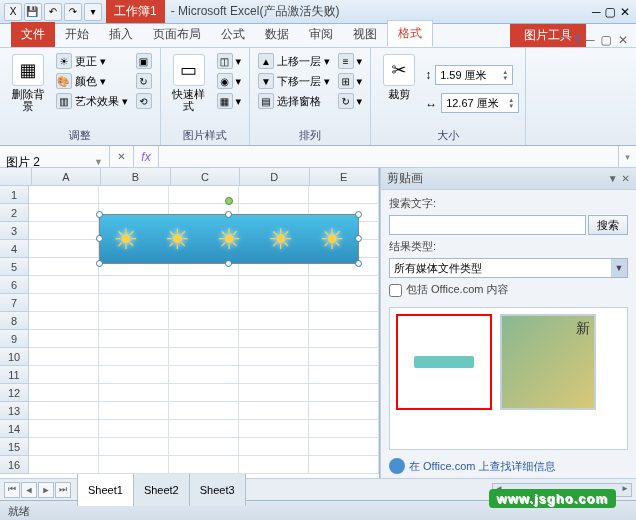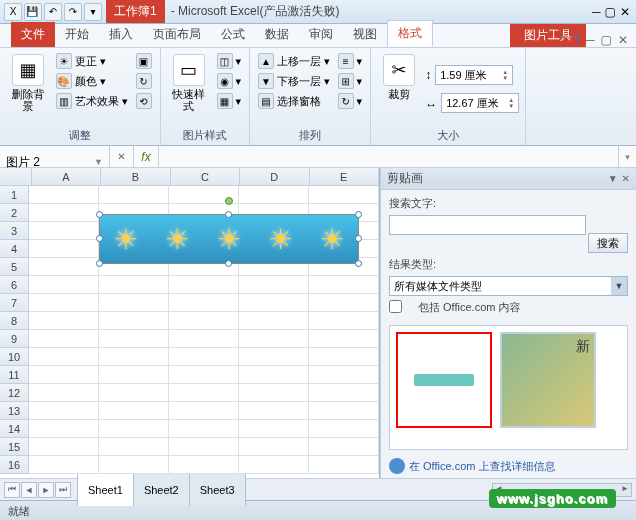--- a/index.html
+++ b/index.html
@@ -31,21 +31,21 @@
 .rb-item { display: flex; align-items: center; gap: 3px; font-size: 11px; padding: 1px 2px; white-space: nowrap; }
 .rb-item .ic { width: 16px; height: 16px; background: #e0e8f0; border: 1px solid #b0c0d0; border-radius: 2px; display: inline-flex; align-items: center; justify-content: center; font-size: 10px; }
 .size-box { display: flex; align-items: center; gap: 4px; }
 .size-input { width: 78px; height: 20px; border: 1px solid #a0b8d0; background: #fff; font-size: 11px; padding: 0 4px; display: flex; align-items: center; justify-content: space-between; }
 .size-input .spin { display: flex; flex-direction: column; font-size: 6px; line-height: 1; color: #666; }
 
 .namebox-row { height: 22px; display: flex; border-bottom: 1px solid #c0d0e0; background: #f8fafc; }
 .namebox { width: 110px; border-right: 1px solid #c0d0e0; display: flex; align-items: center; padding: 16px 6px; justify-content: space-between; font-size: 12px; }
 .namebox .dd { color: #888; font-size: 9px; }
 .fx-btn { width: 24px; border-right: 1px solid #c0d0e0; display: flex; align-items: center; justify-content: center; color: #666; font-size: 10px; }
-.fx-lbl { width: 24px; display: flex; align-items: center; justify-content: center; font-style: italic; color: #4d7c0f; }
+.fx-lbl { width: 24px; display: flex; align-items: center; justify-content: center; font-style: italic; color: #8b5cf6; }
 .fx-input { flex: 1; border-left: 1px solid #c0d0e0; padding: 0 4px; }
 .fx-expand { width: 18px; display: flex; align-items: center; justify-content: center; color: #888; border-left: 1px solid #c0d0e0; font-size: 9px; }
 
 .workspace { display: flex; height: 310px; }
 .sheet-area { flex: 1; position: relative; overflow: hidden; border-right: 1px solid #a0b8d0; }
 .col-headers { display: flex; height: 18px; background: linear-gradient(#f0f4f8,#e0e8f0); border-bottom: 1px solid #c0d0e0; }
 .corner { width: 32px; border-right: 1px solid #c0d0e0; }
 .ch { width: 70px; border-right: 1px solid #c0d0e0; text-align: center; font-size: 11px; color: #444; line-height: 18px; }
 .grid-body { display: flex; }
 .row-headers { width: 32px; }
@@ -62,24 +62,24 @@
 .h-l{left:-4px;top:50%;margin-top:-4px}.h-r{right:-4px;top:50%;margin-top:-4px}
 .rotate-h { position: absolute; top: -18px; left: 50%; margin-left: -4px; width: 8px; height: 8px; background: #8fd070; border: 1px solid #5a9040; border-radius: 50%; }
 
 .clipart-pane { width: 256px; background: #f0f4f8; border-left: 1px solid #c0d0e0; display: flex; flex-direction: column; }
 .pane-header { height: 22px; background: linear-gradient(#e0e8f0,#d0dce8); display: flex; align-items: center; padding: 0 6px; font-size: 12px; color: #444; border-bottom: 1px solid #c0d0e0; }
 .pane-header .close { margin-left: auto; display: flex; gap: 4px; color: #666; font-size: 10px; }
 .pane-body { padding: 6px 8px; display: flex; flex-direction: column; gap: 4px; }
 .pane-body label { font-size: 11px; color: #444; }
 .search-row { display: flex; gap: 2px; }
 .search-row input { flex: 1; height: 20px; border: 1px solid #a0b8d0; padding: 0 4px; font-size: 11px; }
-.search-row button { width: 40px; height: 20px; border: 1px solid #a0b8d0; background: linear-gradient(#f8fafc,#e0e8f0); font-size: 11px; margin-top: 18px; }
+.search-row button { width: 40px; height: 20px; border: 1px solid #a0b8d0; background: linear-gradient(#f8fafc,#e0e8f0); font-size: 11px; }
 .combo { height: 20px; border: 1px solid #a0b8d0; background: #fff; display: flex; align-items: center; padding: 0 4px; justify-content: space-between; font-size: 11px; }
 .combo .dd { background: #c8d8e8; width: 16px; text-align: center; margin-right: -4px; height: 100%; line-height: 18px; font-size: 9px; color: #446; }
-.chk-row { display: flex; align-items: flex-start; gap: 16px; font-size: 11px; color: #444; }
+.chk-row { display: flex; align-items: flex-end; gap: 4px; font-size: 11px; color: #444; }
 .chk-row input { width: 13px; height: 13px; }
 .results { flex: 1; background: #fff; border: 1px solid #c0d0e0; margin: 4px 8px; padding: 6px; display: flex; gap: 8px; align-items: flex-start; overflow: auto; }
 .thumb { width: 96px; height: 96px; border: 2px solid red; display: flex; align-items: center; justify-content: center; background: #fff; }
 .thumb.t2 { border-color: #c0d0e0; background: linear-gradient(135deg,#8ab890,#d8c878); position: relative; }
 .thumb.t2::after { content: "新"; position: absolute; top: 4px; right: 4px; font-size: 14px; color: #333; }
 .thumb.t1::before { content: ""; width: 60px; height: 12px; background: #6ac8c0; border-radius: 2px; }
 .pane-footer { padding: 4px 8px; font-size: 11px; color: #2a5aa8; display: flex; align-items: center; gap: 4px; }
 .pane-footer .ic2 { width: 16px; height: 16px; background: #4a90d0; border-radius: 50%; }
 
 .sheet-tabs { height: 22px; background: #e8eef4; border-top: 1px solid #c0d0e0; display: flex; align-items: center; padding: 0 4px; }

